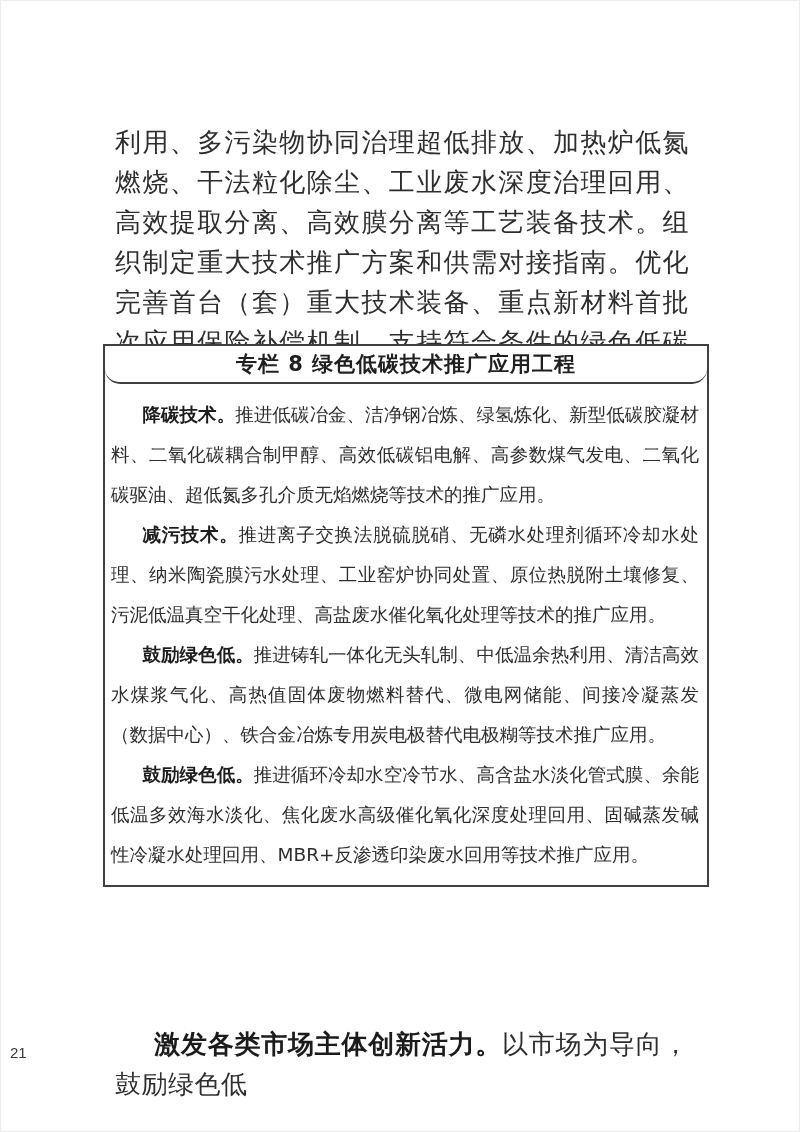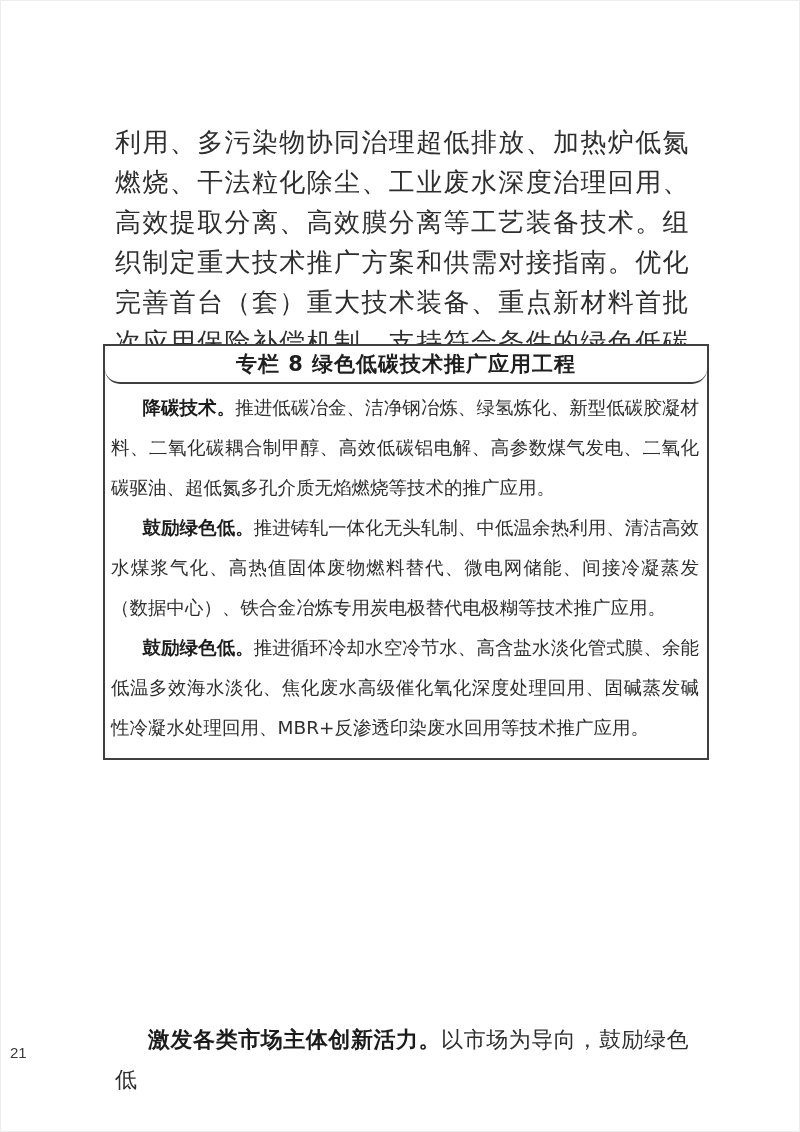--- a/index.html
+++ b/index.html
@@ -51,42 +51,42 @@
     font-weight: bold;
     text-align: center;
     line-height: 36px;
     height: 36px;
     border-bottom: 2px solid #3f3f3f;
     color: #1f1f1f;
     letter-spacing: 1px;
     border-radius: 15px;
   }
   .callout-body {
-    padding: 4px 8px 10px 6px;
+    padding: 11px 8px 10px 6px;
   }
   .callout-body p {
     margin: 0;
     font-size: 18.5px;
     line-height: 40px;
     text-align: justify;
     text-justify: inter-ideograph;
     text-indent: 1.7em;
     color: #2e2e2e;
   }
   .callout-body p .lead {
     font-weight: bold;
     color: #1d1d1d;
   }
   
   .closing {
     position: absolute;
     left: 115px;
     top: 998px;
     width: 574px;
-    font-size: 22px;
+    font-size: 26px;
     line-height: 40px;
     text-align: justify;
     letter-spacing: 0.5px;
     color: #2e2e2e;
   }
   .closing .lead {
     font-weight: bold;
     color: #1b1b1b;
   }
   
@@ -108,20 +108,23 @@
   <p class="intro">利用、多污染物协同治理超低排放、加热炉低氮燃烧、干法粒化除尘、工业废水深度治理回用、高效提取分离、高效膜分离等工艺装备技术。组织制定重大技术推广方案和供需对接指南。优化完善首台（套）重大技术装备、重点新材料首批次应用保险补偿机制，支持符合条件的绿色低碳技术装备、绿色材料应用。鼓励各地方、各行业探索绿色低碳技术推广新机制。</p>
 
   <div class="callout">
     <div class="callout-title">专栏 8  绿色低碳技术推广应用工程</div>
 
     <div class="callout-body">
       <p>
         <span class="lead">降碳技术。</span><span>推进低碳冶金、洁净钢冶炼、绿氢炼化、新型低碳胶凝材料、二氧化碳耦合制甲醇、高效低碳铝电解、高参数煤气发电、二氧化碳驱油、超低氮多孔介质无焰燃烧等技术的推广应用。</span>
       </p>
       <p>
+        <span class="lead">减污技术。</span><span>推进离子交换法脱硫脱硝、无磷水处理剂循环冷却水处理、纳米陶瓷膜污水处理、工业窑炉协同处置、原位热脱附土壤修复、污泥低温真空干化处理、高盐废水催化氧化处理等技术的推广应用。</span>
+      </p>
+      <p>
         <span class="lead">鼓励绿色低。</span><span>推进铸轧一体化无头轧制、中低温余热利用、清洁高效水煤浆气化、高热值固体废物燃料替代、微电网储能、间接冷凝蒸发（数据中心）、铁合金冶炼专用炭电极替代电极糊等技术推广应用。</span>
       </p>
       <p>
         <span class="lead">鼓励绿色低。</span><span>推进循环冷却水空冷节水、高含盐水淡化管式膜、余能低温多效海水淡化、焦化废水高级催化氧化深度处理回用、固碱蒸发碱性冷凝水处理回用、MBR+反渗透印染废水回用等技术推广应用。</span>
       </p>
     </div>
   </div>
 
   <p class="closing">
     <span style="display:inline-block;width:1.5em;"></span><span class="lead">激发各类市场主体创新活力。</span><span>以市场为导向，鼓励绿色低</span>

